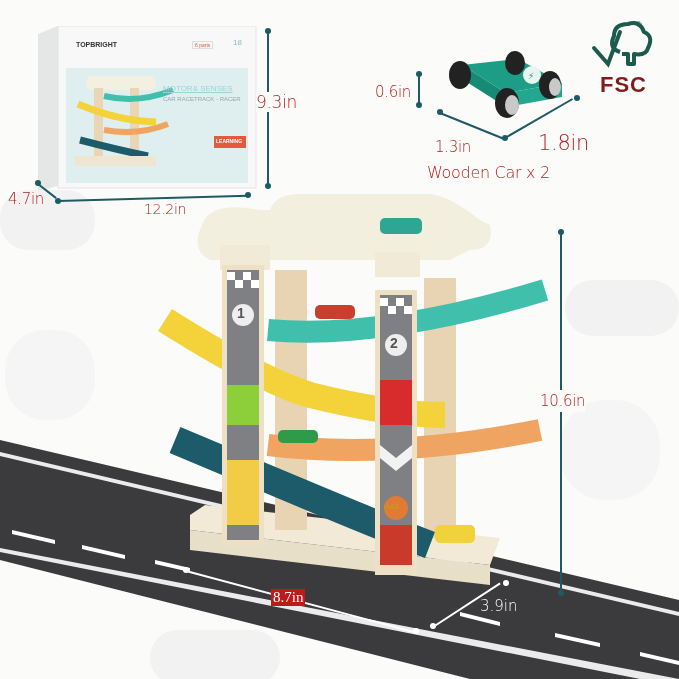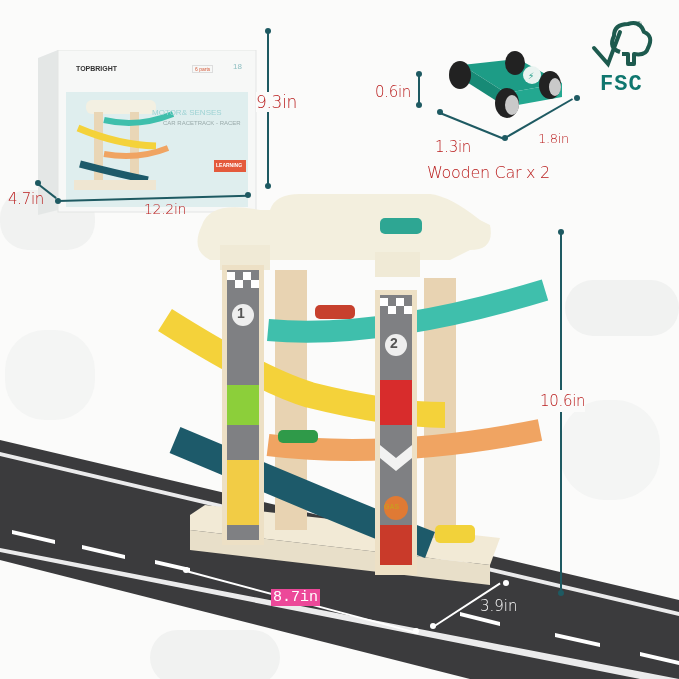--- a/index.html
+++ b/index.html
@@ -29,40 +29,40 @@
   <g fill="#ffffff">
     <polygon points="12,530 55,540 55,544 12,534"></polygon>
     <polygon points="82,545 125,555 125,559 82,549"></polygon>
     <polygon points="155,560 190,568 190,572 155,564"></polygon>
     <polygon points="460,612 500,622 500,626 460,616"></polygon>
     <polygon points="555,633 600,643 600,647 555,637"></polygon>
     <polygon points="640,652 679,661 679,665 640,656"></polygon>
   </g>
 </svg>
 
-<div class="abs" style="left:38px;top:26px;width:220px;height:165px;margin-top:24px;">
+<div class="abs" style="left:38px;top:26px;width:220px;height:165px;">
   <svg width="220" height="165" viewBox="0 0 220 165">
     <polygon points="0,8 20,0 20,160 0,165" fill="#e4e7e6"></polygon>
     <rect x="20" y="0" width="198" height="162" fill="#f7f8f7" stroke="#e3e5e4"></rect>
     <rect x="28" y="42" width="182" height="115" fill="#dfeeee"></rect>
     <rect x="176" y="110" width="32" height="12" fill="#e45a3c"></rect>
 
     <rect x="48" y="50" width="70" height="14" rx="6" fill="#f3f0e2"></rect>
     <rect x="56" y="62" width="9" height="70" fill="#e9d6b6"></rect>
     <rect x="92" y="62" width="9" height="70" fill="#e9d6b6"></rect>
     <path d="M66 70 Q100 78 135 64" stroke="#3fbfac" stroke-width="6" fill="none"></path>
     <path d="M40 78 Q80 95 118 96" stroke="#f4d23a" stroke-width="7" fill="none"></path>
     <path d="M66 104 Q100 110 130 98" stroke="#f0a462" stroke-width="6" fill="none"></path>
     <path d="M42 114 Q80 124 110 130" stroke="#1d5a6a" stroke-width="7" fill="none"></path>
     <rect x="36" y="130" width="82" height="10" fill="#efe6d2"></rect>
   </svg>
   <div class="abs" style="left:38px;top:15px;font-size:7px;font-weight:bold;color:#333;">TOPBRIGHT</div>
   <div class="abs" style="left:154px;top:15px;font-size:5px;color:#d45a3a;border:1px solid #ddd;padding:0 2px;">6 parts</div>
   <div class="abs" style="left:195px;top:12px;font-size:8px;color:#8fbfc2;">18</div>
-  <div class="abs" style="left:114px;top:58px;font-size:8px;color:#9ed3d4;">MOTOR&amp; SENSES</div>
+  <div class="abs" style="left:125px;top:58px;font-size:8px;color:#9ed3d4;text-decoration:underline;">MOTOR&amp; SENSES</div>
   <div class="abs" style="left:125px;top:70px;font-size:6px;color:#9aa;">CAR RACETRACK - RACER</div>
   <div class="abs" style="left:178px;top:112px;font-size:5px;color:#fff;font-weight:bold;">LEARNING</div>
 </div>
 
 <div class="dot" style="left:265px;top:28px;"></div>
 <div class="vline" style="left:267px;top:31px;height:155px;"></div>
 <div class="dot" style="left:265px;top:183px;"></div>
 <div class="dim-label" style="left:256px;top:92px;font-size:17px;background:#fbfbfa;">9.3in</div>
 
 <div class="dot" style="left:35px;top:180px;"></div>
@@ -90,29 +90,29 @@
 <div class="vline" style="left:418px;top:74px;height:30px;"></div>
 <div class="dot" style="left:416px;top:102px;"></div>
 <div class="dim-label" style="left:375px;top:83px;font-size:15px;">0.6in</div>
 
 <div class="dot" style="left:437px;top:109px;"></div>
 <div class="line" style="left:440px;top:112px;width:68px;transform:rotate(22deg);"></div>
 <div class="dot" style="left:502px;top:135px;"></div>
 <div class="line" style="left:505px;top:137px;width:78px;transform:rotate(-30deg);"></div>
 <div class="dot" style="left:574px;top:95px;"></div>
 <div class="dim-label" style="left:435px;top:138px;font-size:15px;">1.3in</div>
-<div class="dim-label" style="left:538px;top:131px;font-size:13px;">1.8in</div>
+<div class="dim-label" style="left:538px;top:131px;font-size:21px;">1.8in</div>
 <div class="dim-label" style="left:427px;top:163px;font-size:16px;">Wooden Car x 2</div>
 
 <svg class="abs" style="left:590px;top:18px;" width="70" height="52" viewBox="0 0 70 52">
   <path d="M4 30 L18 46 L30 14" stroke="#1d5a4e" stroke-width="4" fill="none" stroke-linecap="round"></path>
   <path d="M30 34 Q18 30 24 18 Q24 6 38 6 Q50 2 54 14 Q64 18 58 30 Q56 38 44 36 L44 46 L38 46 L38 36 L32 36" stroke="#1d5a4e" stroke-width="4" fill="none" stroke-linejoin="round"></path>
 </svg>
 <div class="abs" style="left:636px;top:20px;font-size:8px;color:#1d5a4e;">®</div>
-<div class="abs" style="left:600px;top:72px;font-size:22px;font-family:Liberation Mono, monospace;font-weight:bold;color:#0f766e;letter-spacing:1px;">FSC</div>
+<div class="abs" style="left:600px;top:72px;font-size:22px;font-family:Liberation Sans, sans-serif;font-weight:bold;color:#7f1d1d;letter-spacing:1px;">FSC</div>
 
 <svg class="abs" style="left:150px;top:190px;" width="400" height="420" viewBox="0 0 400 420">
 
   <polygon points="40,340 340,375 340,395 40,360" fill="#e8dfc9"></polygon>
   <polygon points="40,325 55,315 350,348 340,375 40,340" fill="#f2ead6"></polygon>
 
   <rect x="125" y="80" width="32" height="260" fill="#e8d3b2"></rect>
   <rect x="274" y="88" width="32" height="260" fill="#e8d3b2"></rect>
 
   <path d="M118 140 Q230 150 395 100" stroke="#3fbfac" stroke-width="22" fill="none"></path>
@@ -158,18 +158,18 @@
 <div class="abs" style="left:384px;top:503px;font-size:7px;font-weight:bold;color:#c92;">GAS</div>
 
 <div class="dot" style="left:558px;top:229px;"></div>
 <div class="vline" style="left:560px;top:232px;height:360px;"></div>
 <div class="dot" style="left:558px;top:590px;"></div>
 <div class="dim-label" style="left:540px;top:390px;font-size:15px;background:#fbfbfa;padding:2px 0;">10.6in</div>
 
 <div class="wdot" style="left:183px;top:567px;"></div>
 <div class="wline" style="left:186px;top:570px;width:240px;transform:rotate(15deg);"></div>
 <div class="wdot" style="left:413px;top:628px;"></div>
-<div class="abs" style="left:271px;top:589px;font-size:15px;color:#ffffff;background:#ec4899;padding:0 2px;font-family:Liberation Mono, monospace;font-weight:300;">8.7in</div>
+<div class="abs" style="left:271px;top:589px;font-size:15px;color:#ffffff;background:#b91c1c;padding:0 2px;font-family:Liberation Serif, serif;font-weight:300;">8.7in</div>
 
 <div class="wdot" style="left:430px;top:623px;"></div>
 <div class="wline" style="left:433px;top:626px;width:80px;transform:rotate(-33deg);"></div>
 <div class="wdot" style="left:503px;top:580px;"></div>
 <div class="abs" style="left:480px;top:597px;font-size:15px;color:#ffffff;font-family:'DejaVu Sans',sans-serif;font-weight:300;">3.9in</div>
 
 </body></html>

